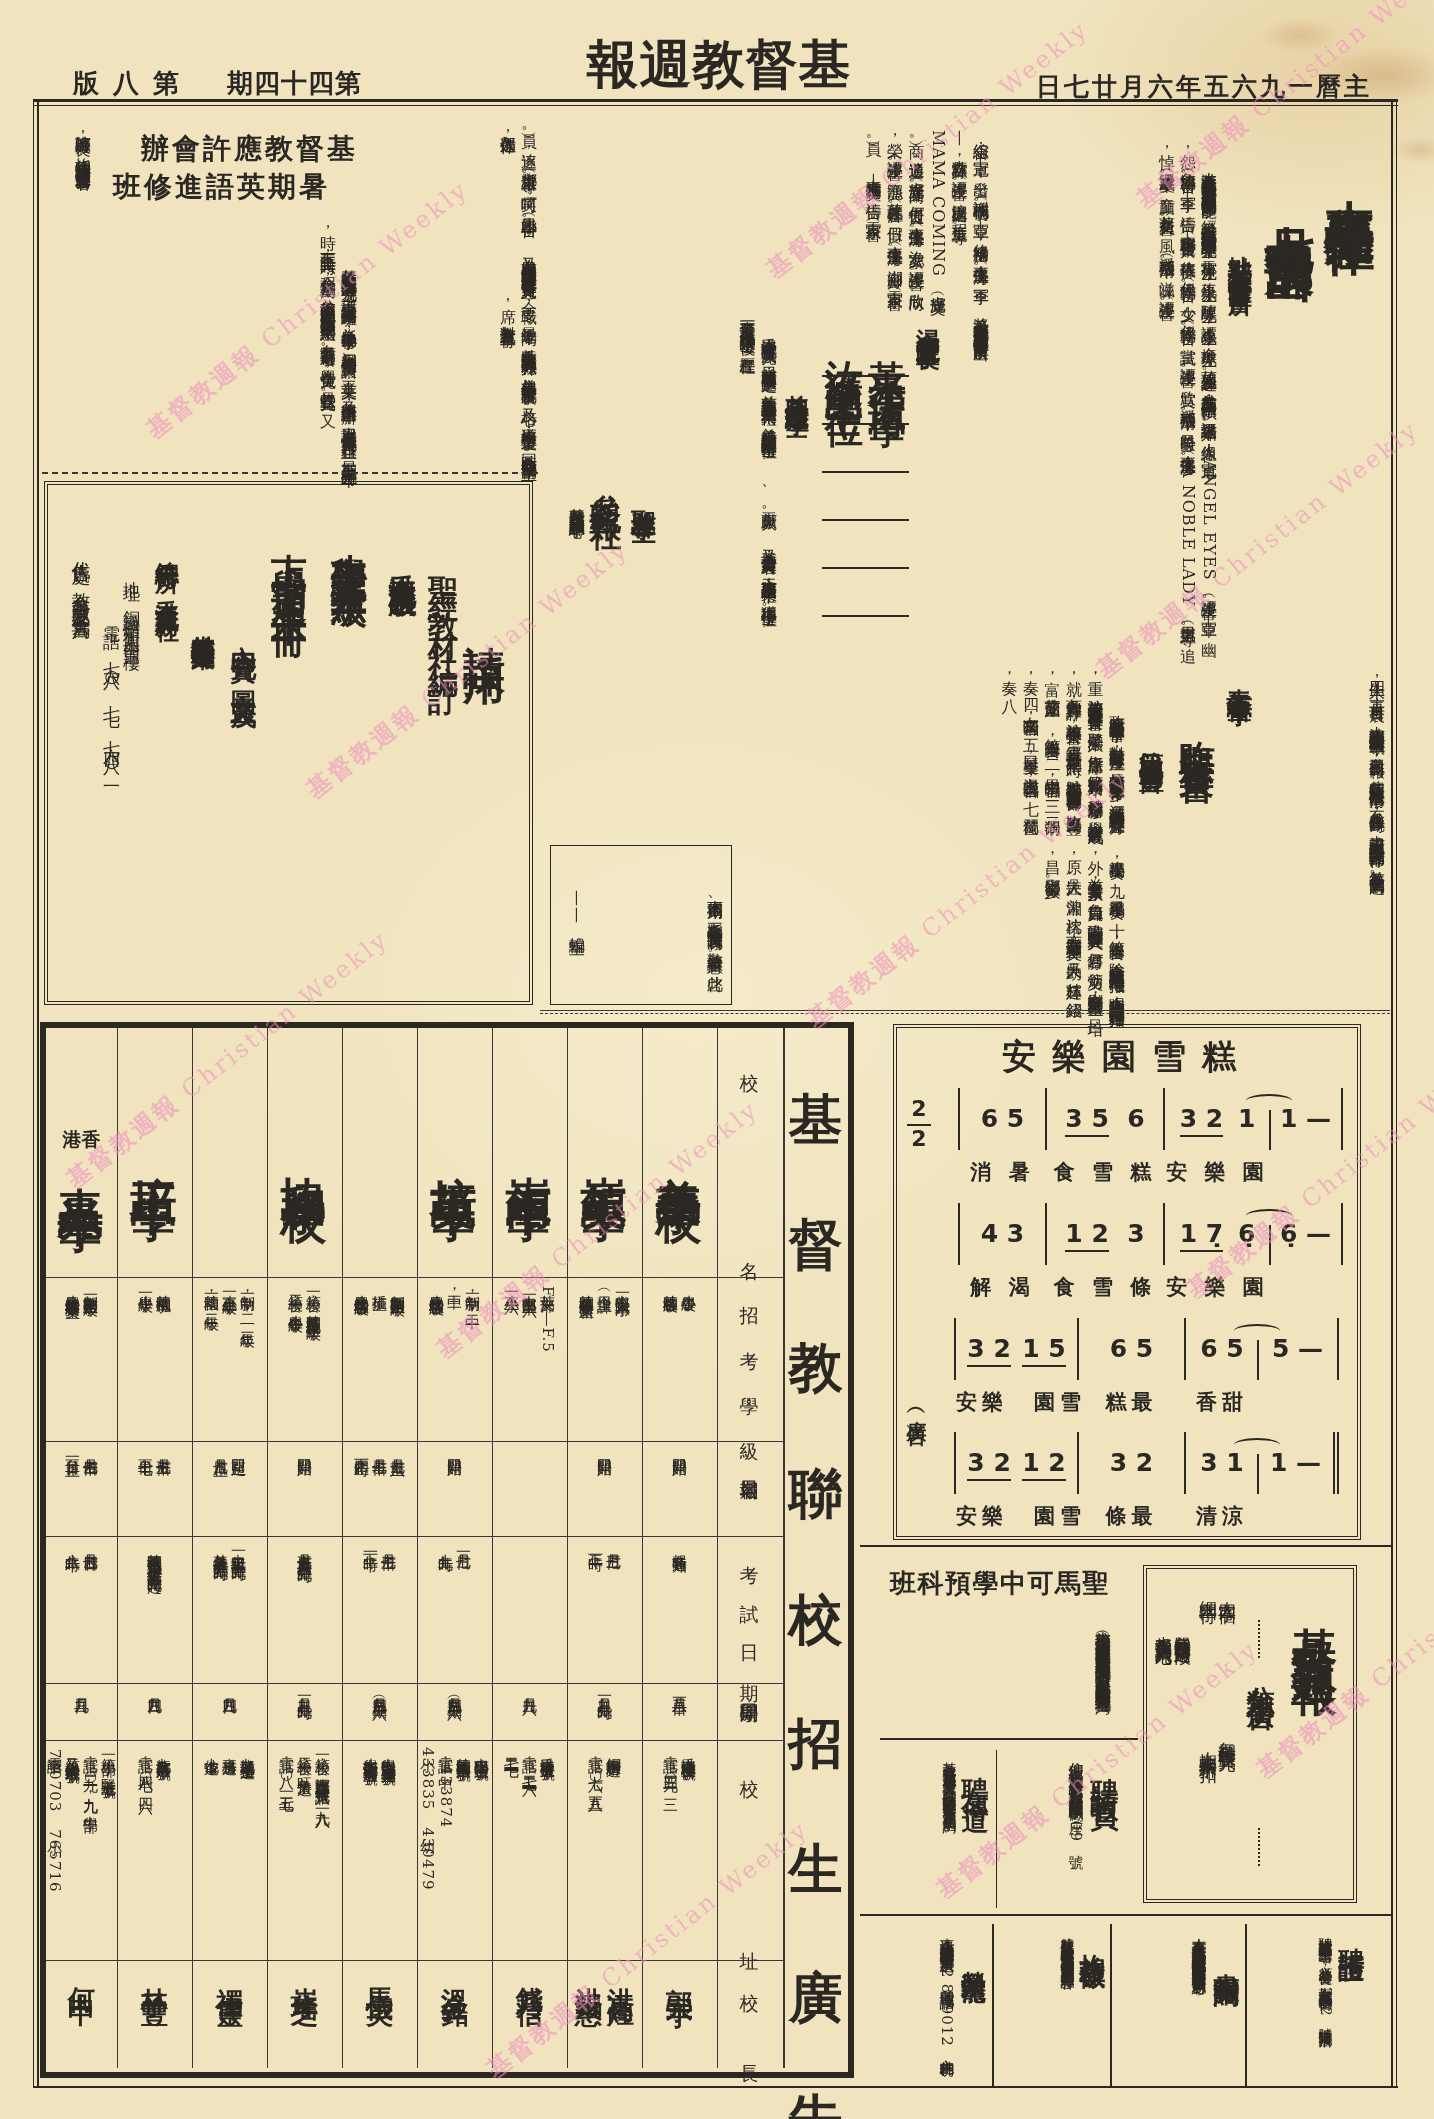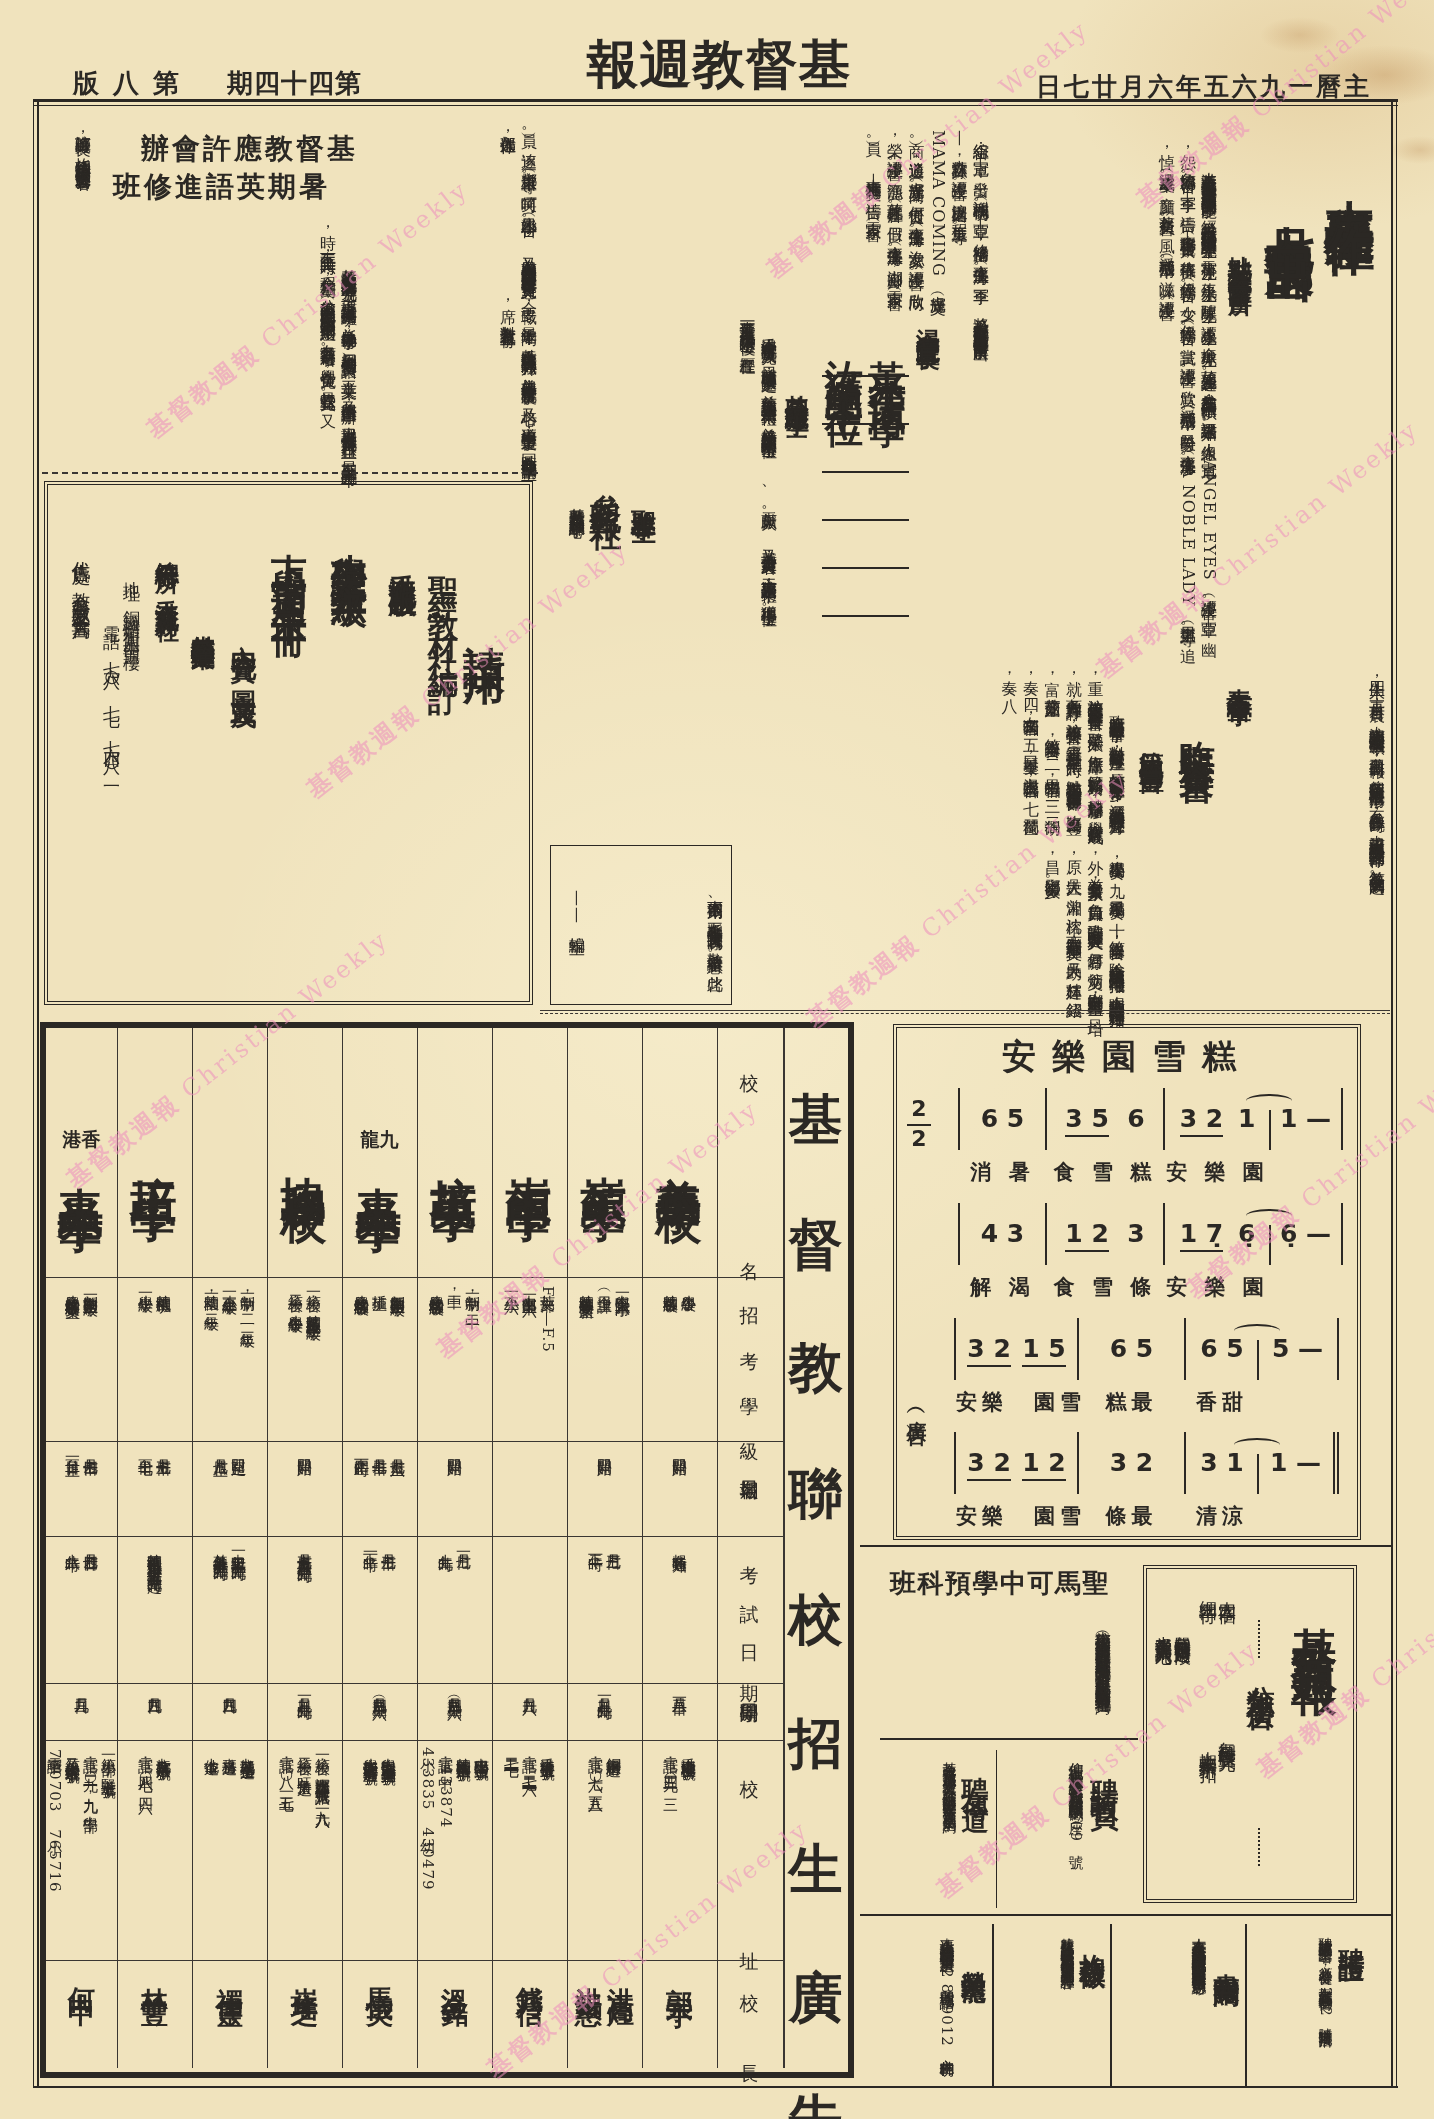--- a/index.html
+++ b/index.html
@@ -353,24 +353,20 @@
   <div class="tcell" style="left:417px;top:1740px;width:75px;height:220px;">
       <div class="tct">中小學巴丙頓道三號
 幼稚園般含道八十四號
 電話：中433874
 小433835　幼430479</div>
     </div>
   <div class="tcell" style="left:417px;top:1960px;width:75px;height:108px;">
       <div class="tct pr">溫金銘</div>
     </div>
 
-  <div class="tname" style="left:342px;top:1028px;width:75px;height:249px;">
-      <span class="nsm">九龍</span>
-      <span class="nbg">真光中學</span>
-    </div>
   <div class="tcell" style="left:342px;top:1277px;width:75px;height:164px;">
       <div class="tct">新制中學二至四年級
 插班生
 小學及幼稚園各級</div>
     </div>
   <div class="tcell" style="left:342px;top:1441px;width:75px;height:95px;">
       <div class="tct">七月六日至
 七月十二日
 下午四時正</div>
     </div>

